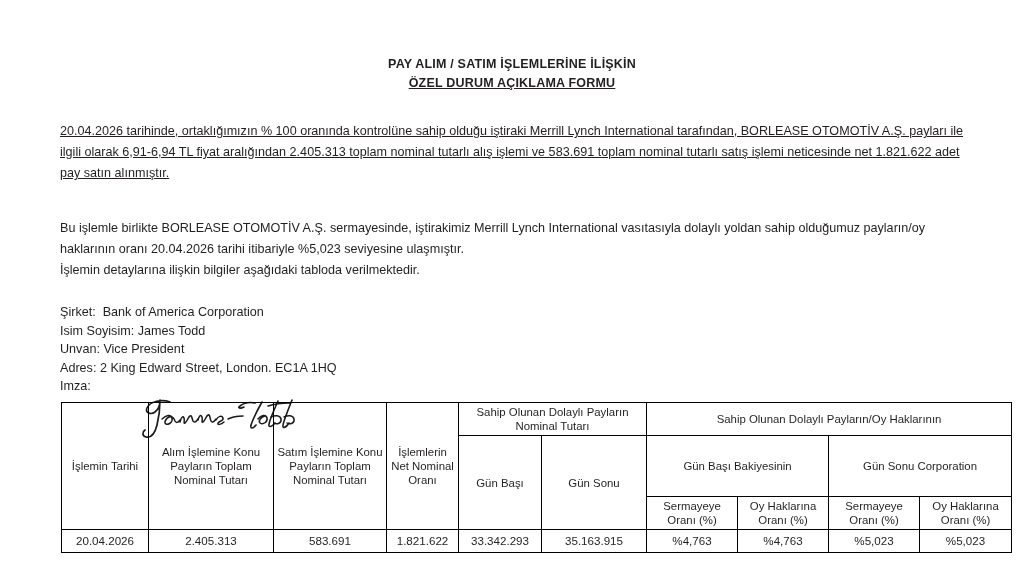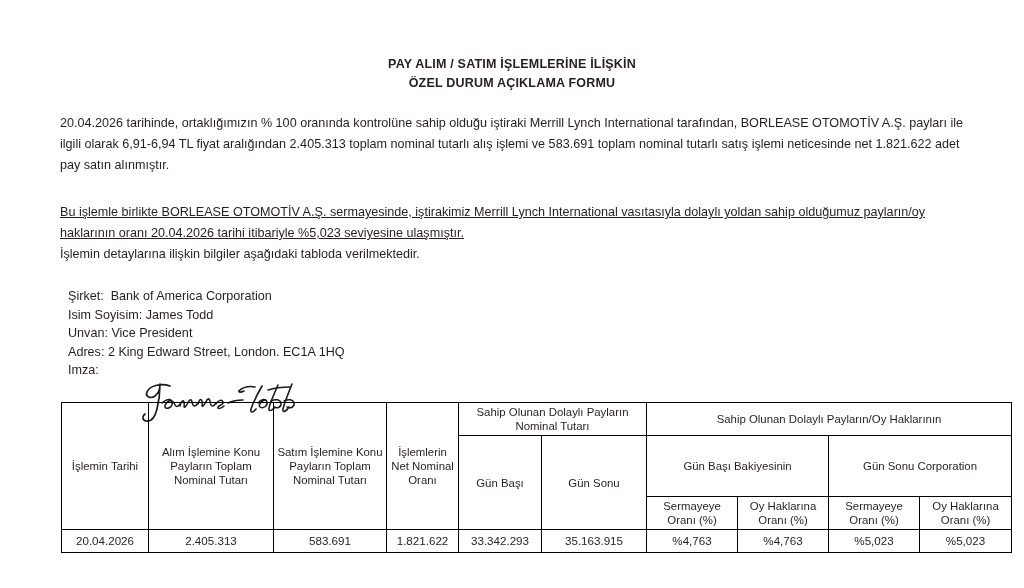--- a/index.html
+++ b/index.html
@@ -22,43 +22,43 @@
     padding: 0;
   }
   .doc-title {
     text-align: center;
     font-weight: bold;
     font-size: 12.5px;
     line-height: 19px;
     letter-spacing: 0.2px;
     padding-top: 55px;
   }
-  .doc-title .line2 { display: block; }
+  .doc-title .line2 { display: block; text-decoration: underline; }
 
   .body-block {
     margin-left: 60px;
     margin-right: 52px;
     font-size: 12.6px;
     line-height: 21px;
   }
   .para {
     margin-top: 0;
     margin-bottom: 0;
     text-align: left;
   }
-  .para.p1 { margin-top: 20px; }
-  .para.p2 { margin-top: 26px; text-decoration: underline; }
+  .para.p1 { margin-top: 28px; text-decoration: underline; }
+  .para.p2 { margin-top: 34px; }
   .para.p3 { }
 
   .contact {
     margin-top: 22px;
     font-size: 12.6px;
     line-height: 18.6px;
   }
-  .contact div { white-space: pre; margin-left: 8px; }
+  .contact div { white-space: pre; }
 
   .signature-wrap {
     margin-left: 80px;
     margin-top: 1px;
     height: 44px;
   }
   .signature-wrap svg { display: block; }
 
   
   .table-wrap {

